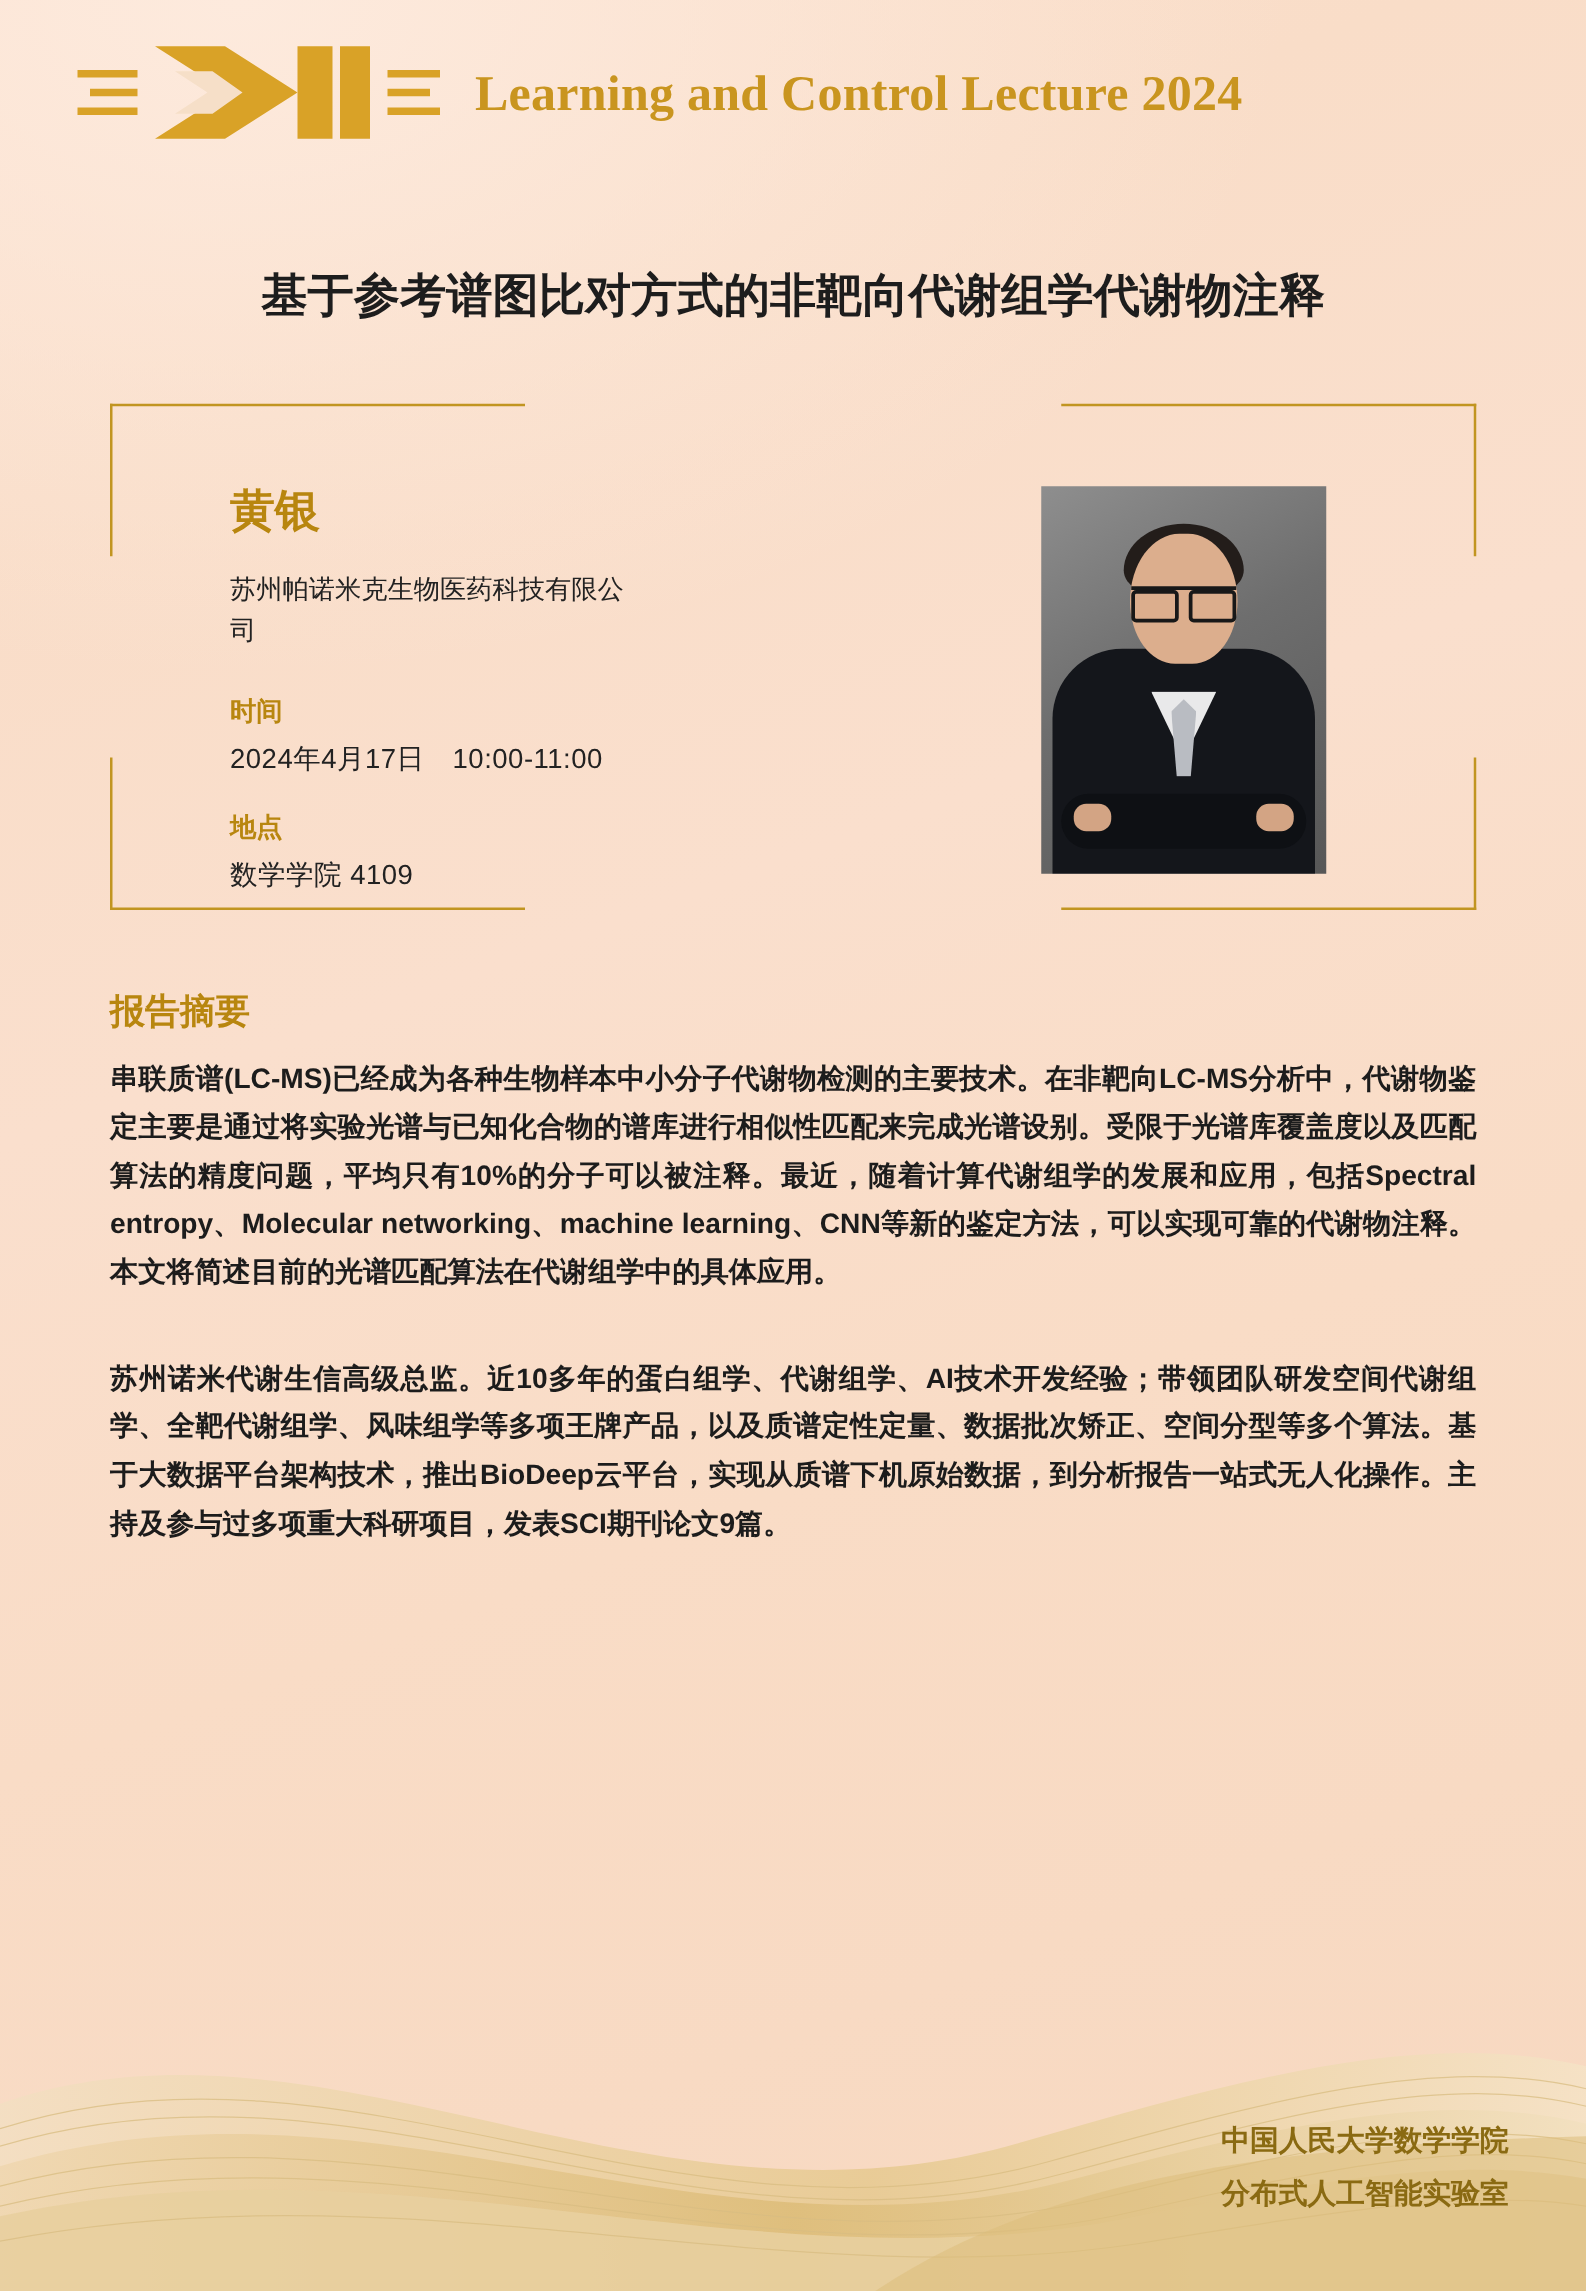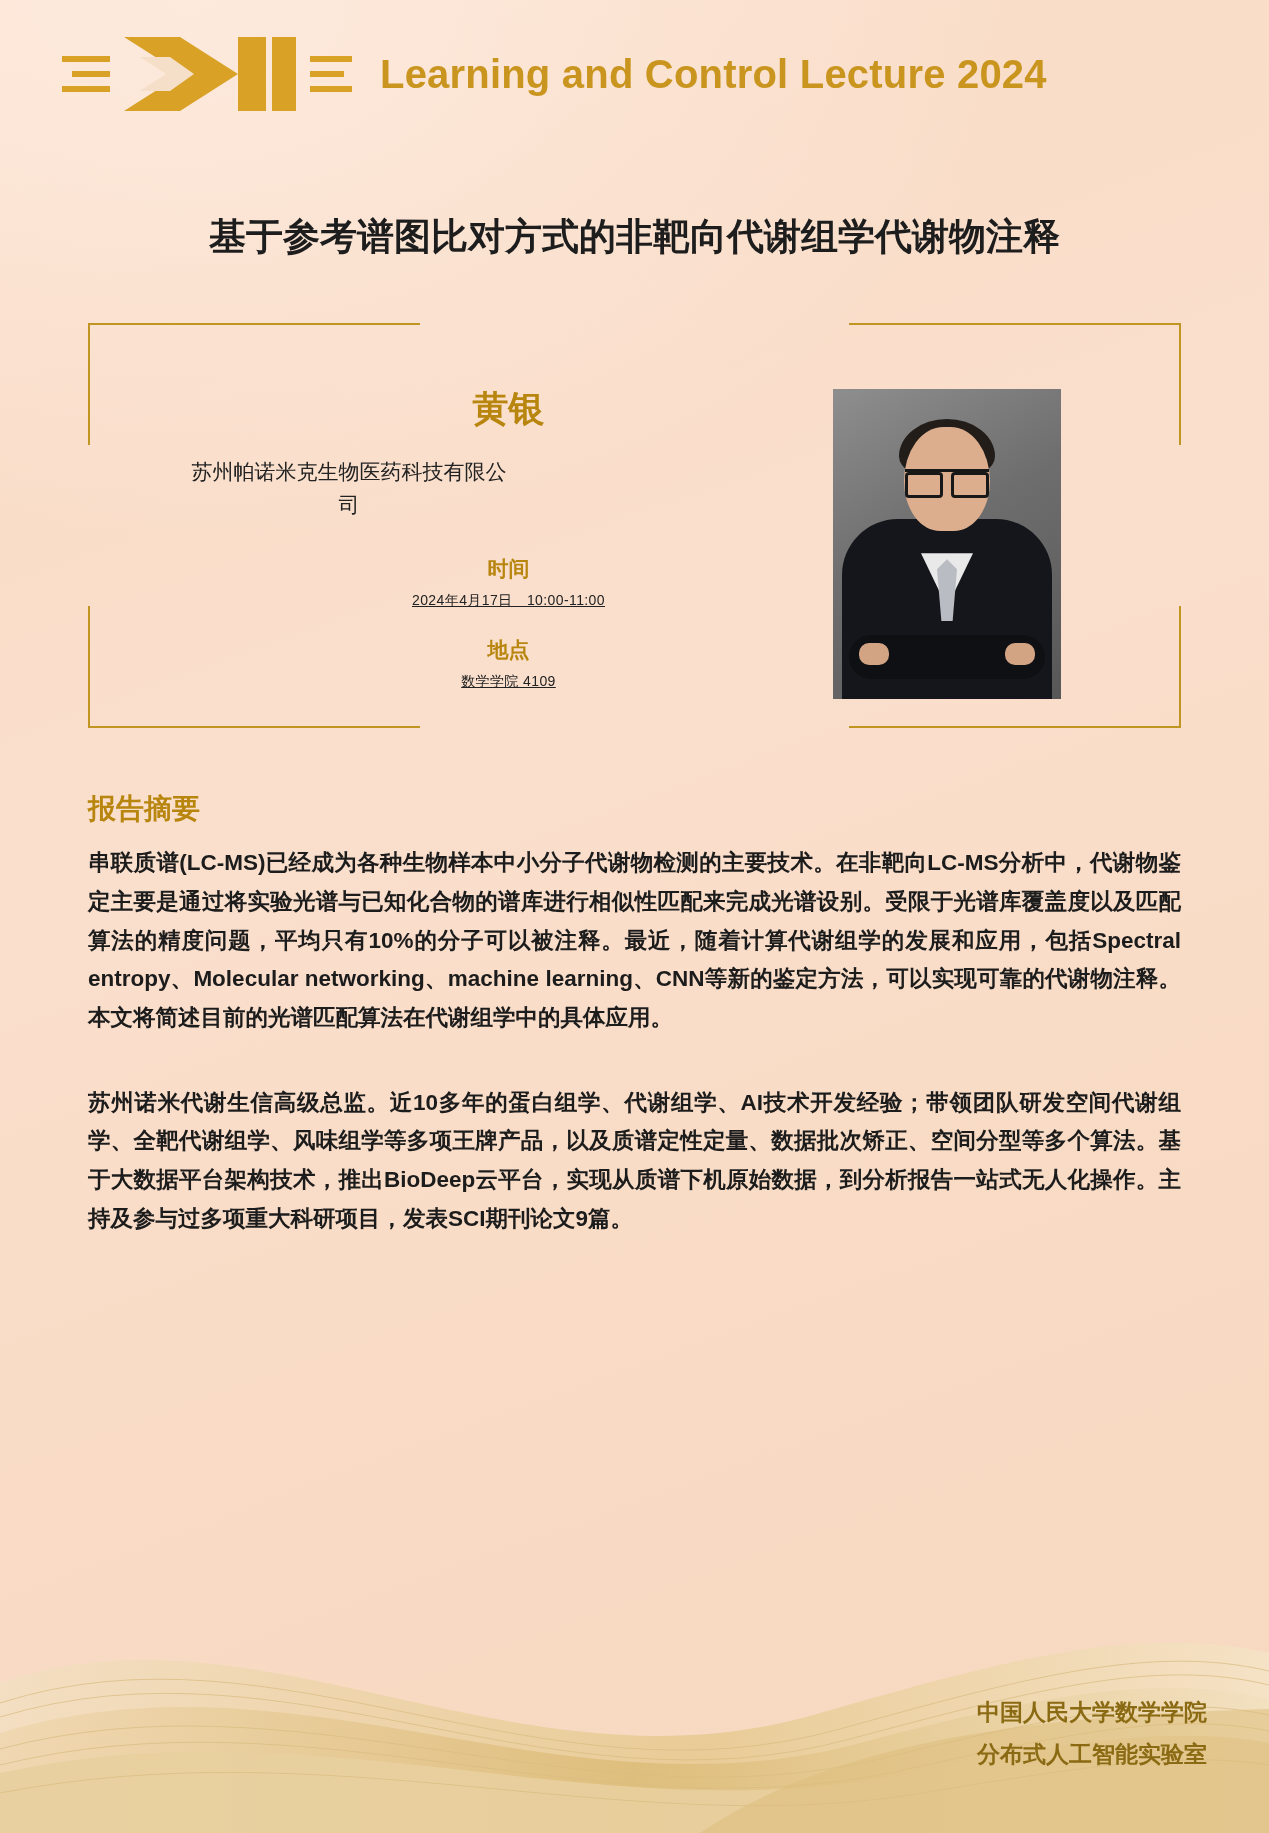--- a/index.html
+++ b/index.html
@@ -57,38 +57,38 @@
     font-size: 0;
     line-height: 0;
   }
   .header-title {
     margin-left: 22px;
     font-size: 40px;
     font-weight: bold;
     color: #c9951f;
     letter-spacing: 0.2px;
     white-space: nowrap;
+    font-family: Liberation Serif, serif;
   }
   
   .talk-title {
     margin-top: 60px;
     text-align: center;
     font-size: 37px;
     font-weight: bold;
     color: #1d1d1d;
     line-height: 1.55;
     padding: 0 150px;
     box-sizing: border-box;
   }
   
   .panel {
     position: relative;
     margin: 58px 88px 0 88px;
     height: 405px;
-    text-align: center;
   }
   .corner {
     position: absolute;
     width: 330px;
     height: 120px;
     pointer-events: none;
   }
   .corner.tl { top: 0; left: 0; border-top: 2px solid #c19521; border-left: 2px solid #c19521; }
   .corner.tr { top: 0; right: 0; border-top: 2px solid #c19521; border-right: 2px solid #c19521; }
   .corner.bl { bottom: 0; left: 0; border-bottom: 2px solid #c19521; border-left: 2px solid #c19521; }
@@ -117,25 +117,24 @@
     margin-bottom: 34px;
     max-width: 330px;
   }
   .field-label {
     font-size: 21px;
     font-weight: bold;
     color: #b8860f;
     margin-bottom: 9px;
   }
   .field-value {
-    font-size: 14px;
+    font-size: 22px;
     color: #222;
     margin-bottom: 26px;
     letter-spacing: 0.4px;
-    text-decoration: underline;
   }
   .field-value:last-child { margin-bottom: 0; }
   .portrait {
     width: 228px;
     height: 310px;
     margin-top: 4px;
     margin-right: 80px;
     background: linear-gradient(150deg, #8e8e8e 0%, #6e6e6e 45%, #575757 100%);
     position: relative;
     overflow: hidden;

